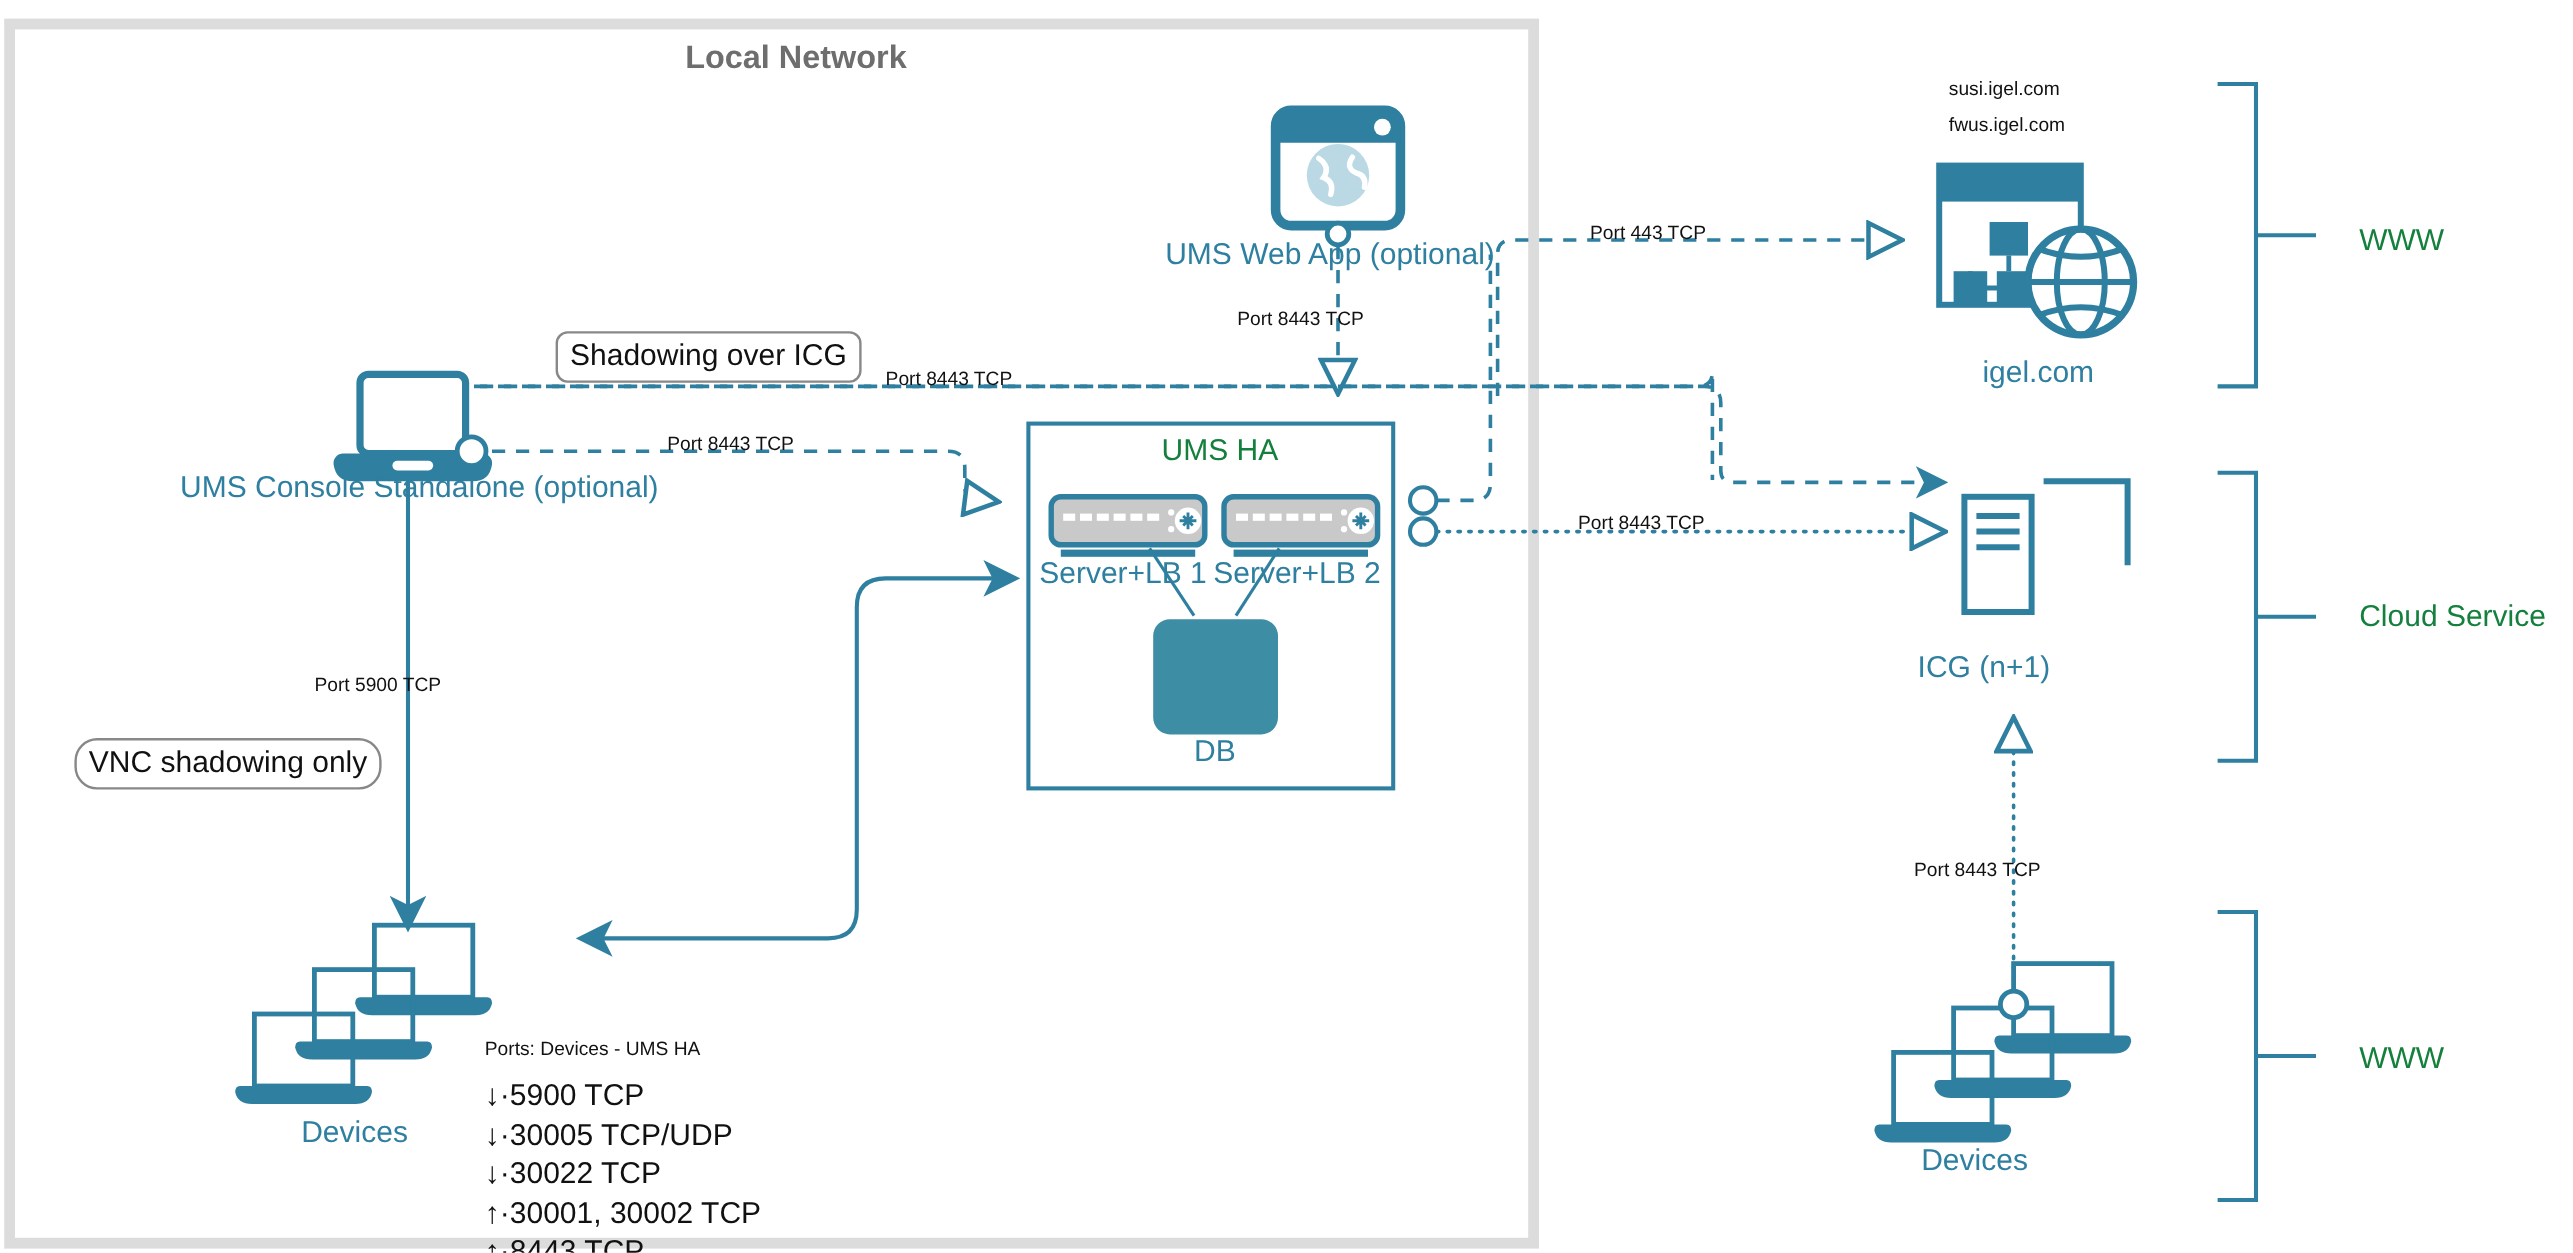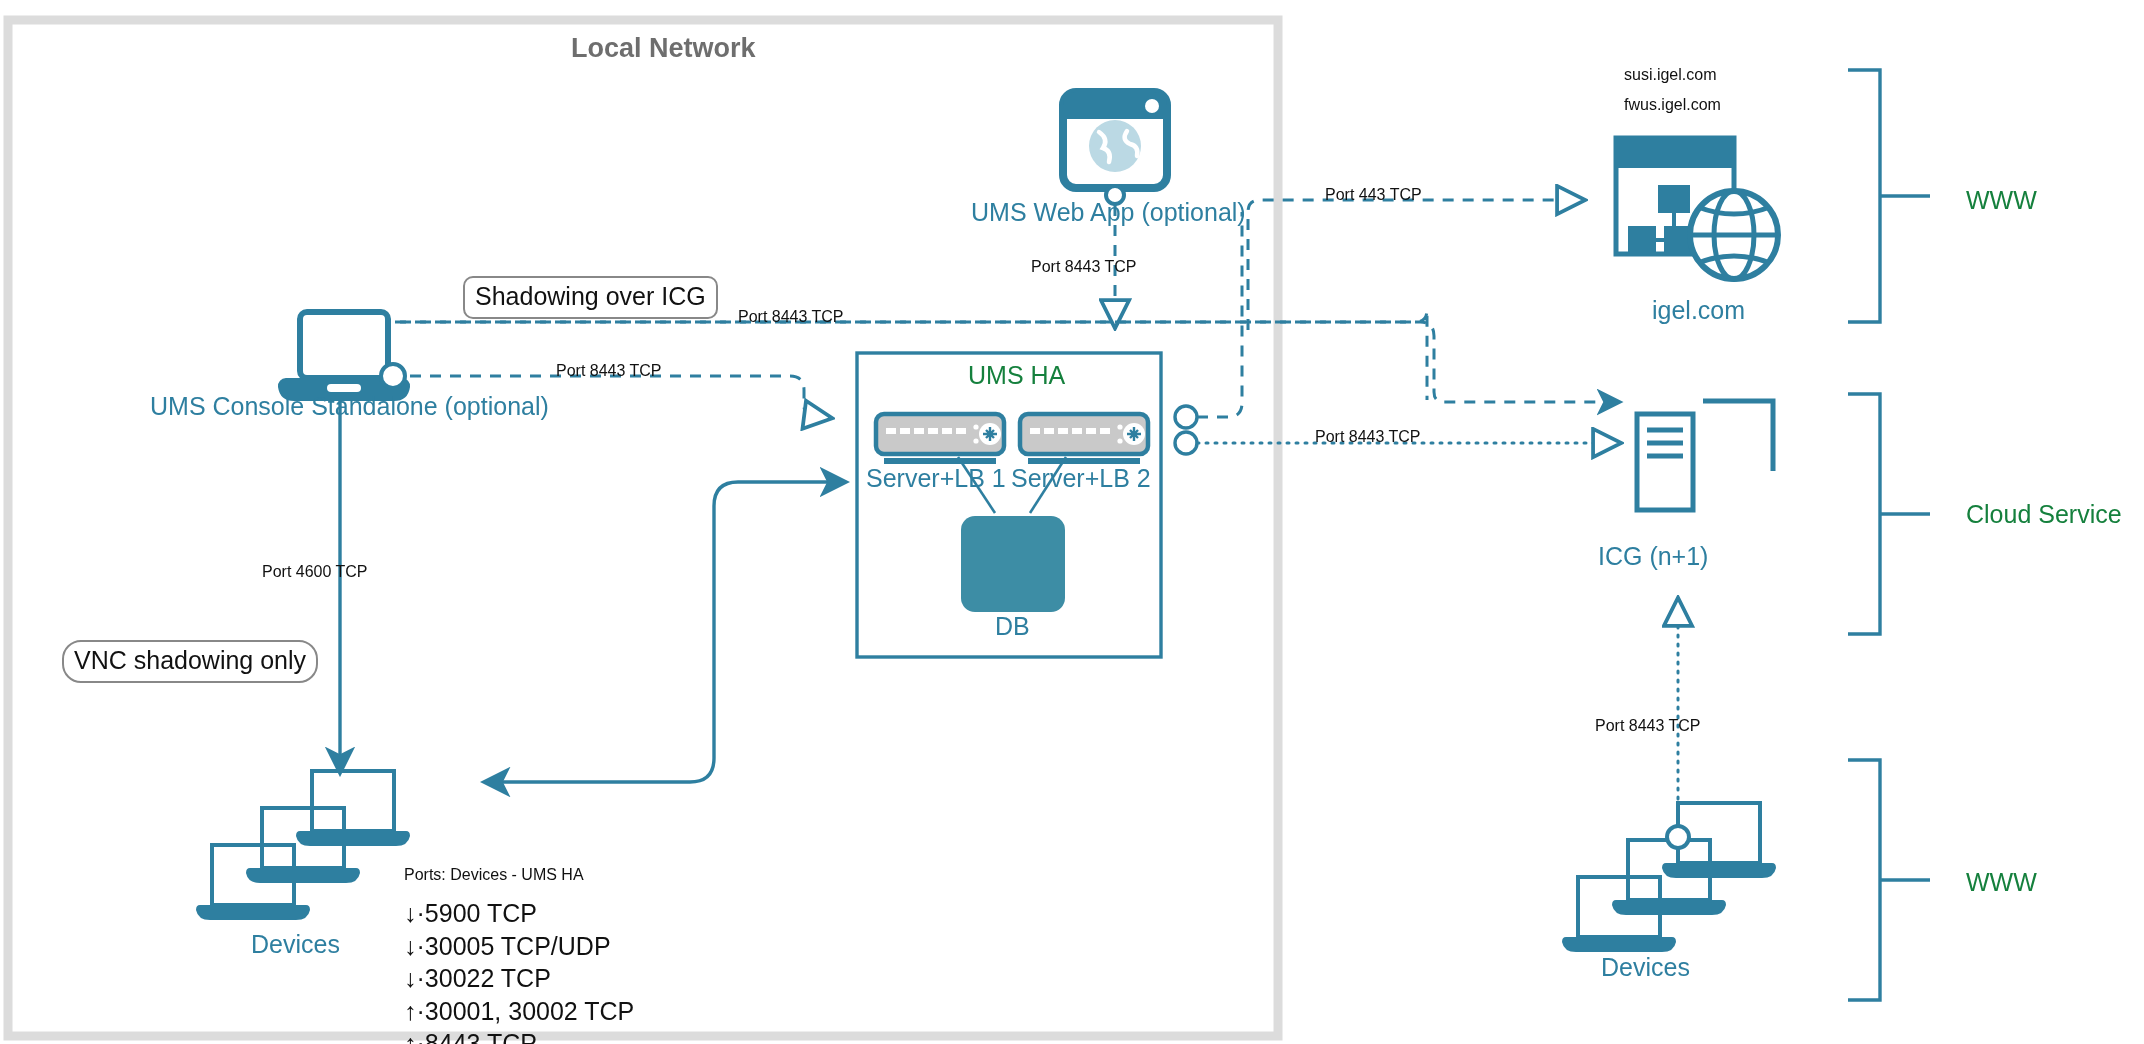--- a/index.html
+++ b/index.html
@@ -218,23 +218,23 @@
 
   <div class="lbl teal-lbl" style="left:866px;top:464px;">Server+LB 1</div>
   <div class="lbl teal-lbl" style="left:1011px;top:464px;">Server+LB 2</div>
 
   <div class="lbl teal-lbl" style="left:995px;top:612px;">DB</div>
 
   <div class="lbl black-lbl" style="left:1315px;top:428px;">Port 8443 TCP</div>
 
   <div class="lbl teal-lbl" style="left:1598px;top:542px;">ICG (n+1)</div>
 
-  <div class="lbl black-lbl" style="left:262px;top:563px;">Port 4600 TCP</div>
-
-  <div class="boxnote" style="left:62px;top:640px;border-radius:19px;">VNC shadowing only</div>
+  <div class="lbl black-lbl" style="left:262px;top:563px;">Port 5900 TCP</div>
+
+  <div class="boxnote" style="left:62px;top:615px;border-radius:19px;">VNC shadowing only</div>
 
   <div class="lbl teal-lbl" style="left:251px;top:930px;">Devices</div>
 
   <div class="lbl black-lbl" style="left:1595px;top:717px;">Port 8443 TCP</div>
 
   <div class="lbl teal-lbl" style="left:1601px;top:953px;">Devices</div>
 
   <div class="lbl black-lbl" style="left:404px;top:866px;text-align:right;">Ports: Devices - UMS HA</div>
   <div class="ports-list" style="left:404px;top:897px;">↓·5900 TCP
 ↓·30005 TCP/UDP

